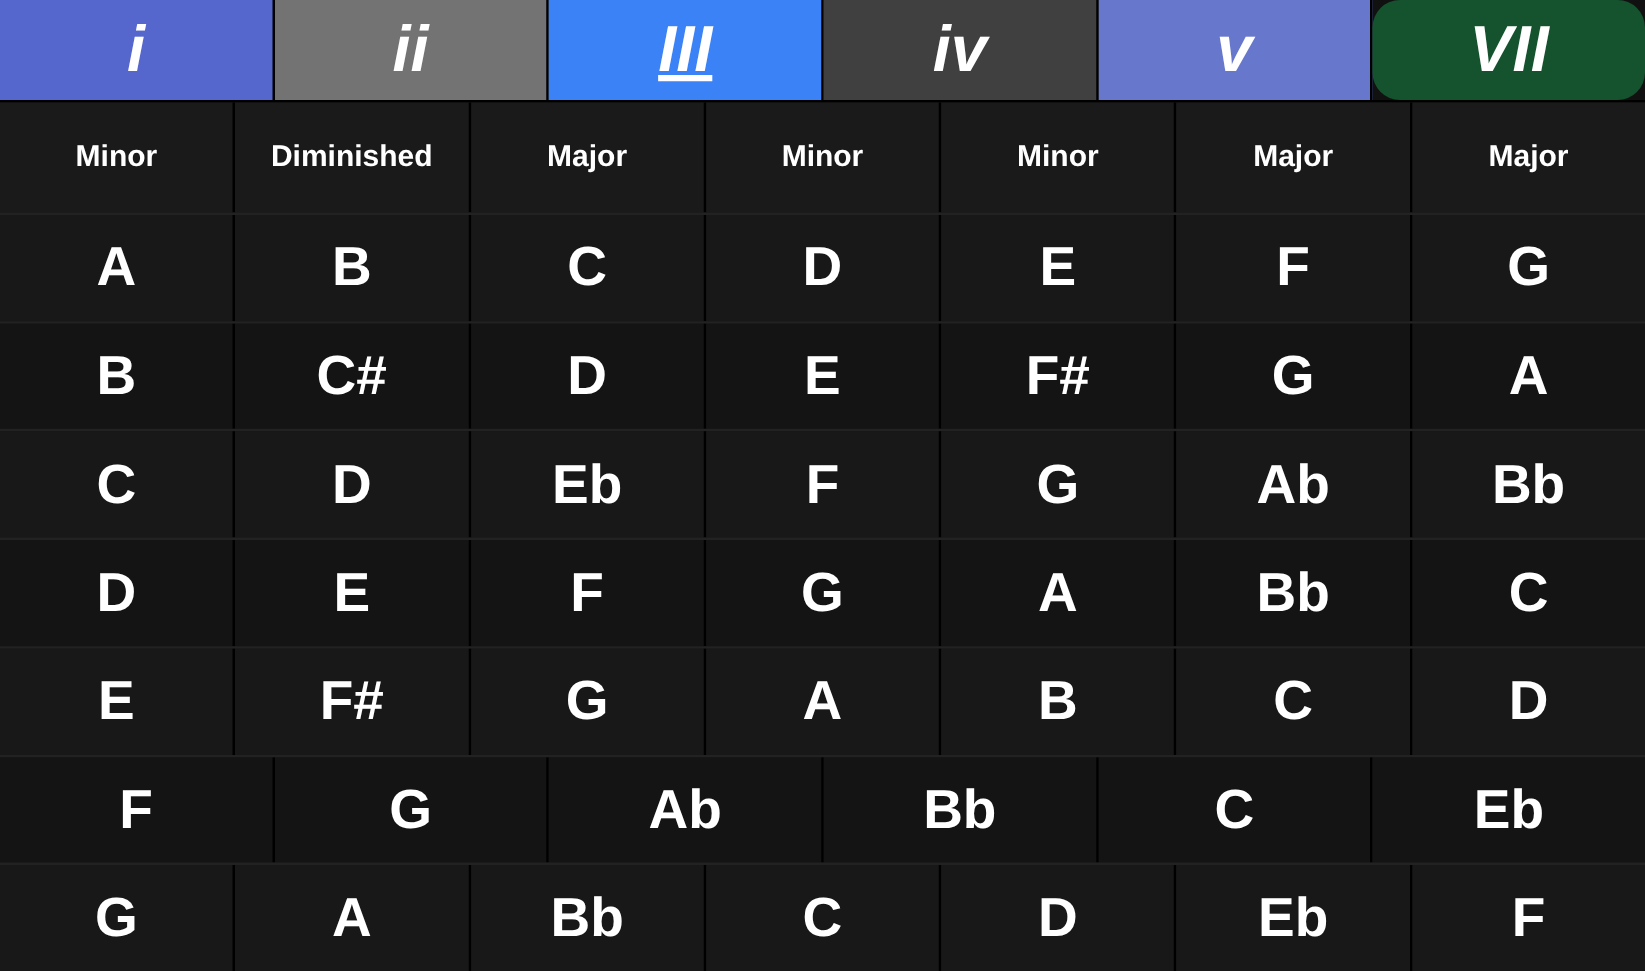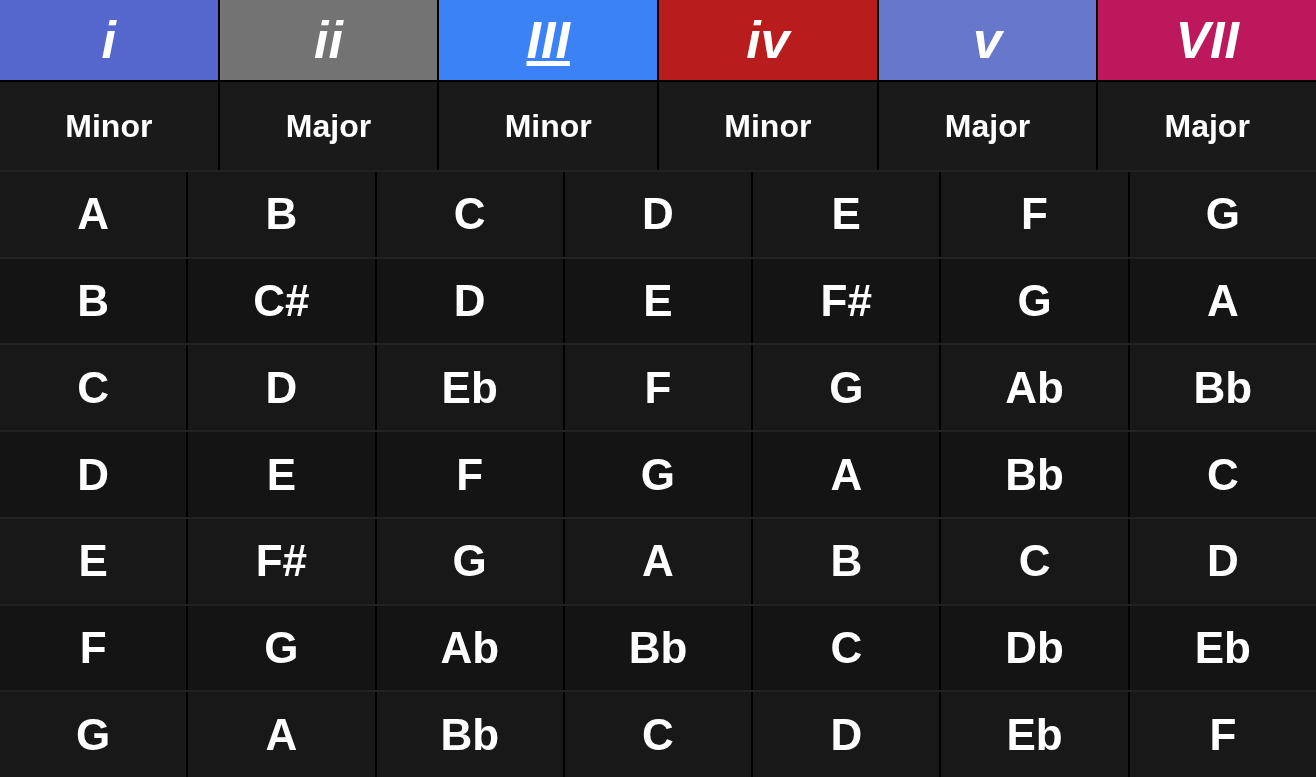--- a/index.html
+++ b/index.html
@@ -59,29 +59,29 @@
 
     
     .header-row .col {
       font-size: 52px;
       font-style: italic;
     }
 
     .col-i-header   { background: #5566cc; }
     .col-ii-header  { background: #737373; }
     .col-iii-header { background: #3b82f6; text-decoration: underline; }
-    .col-iv-header  { background: #b91c1c; }
+    .col-iv-header  { background: #404040; }
     .col-v-header   { background: #6677cc; }
     .col-vi-header  { background: #cc4444; }
-    .col-vii-header { background: #be185d; }
+    .col-vii-header { background: #14532d; border-radius: 22px; }
 
     
     .quality-row .col {
       background: #1a1a1a;
-      font-size: 32px;
+      font-size: 24px;
       font-weight: bold;
       color: #ffffff;
     }
 
     
     .data-row .col {
       background: #141414;
       font-size: 44px;
       color: #ffffff;
     }
@@ -101,20 +101,21 @@
   <div class="header-row" id="header-row">
       <div class="col col-i-header">i</div>
       <div class="col col-ii-header">ii</div>
       <div class="col col-iii-header">III</div>
       <div class="col col-iv-header">iv</div>
       <div class="col col-v-header">v</div>
       <div class="col col-vii-header">VII</div>
     </div>
   <div class="quality-row" id="quality-row">
       <div class="col">Minor</div>
+      <div class="col">Diminished</div>
       <div class="col">Major</div>
       <div class="col">Minor</div>
       <div class="col">Minor</div>
       <div class="col">Major</div>
       <div class="col">Major</div>
     </div>
   <div id="data-rows-container" style="display:contents;"></div>
 <div class="data-row">
       <div class="col">A</div>
       <div class="col">B</div>
@@ -159,21 +160,20 @@
       <div class="col">B</div>
       <div class="col">C</div>
       <div class="col">D</div>
     </div>
     <div class="data-row">
       <div class="col">F</div>
       <div class="col">G</div>
       <div class="col">Ab</div>
       <div class="col">Bb</div>
       <div class="col">C</div>
-      <div class="col">Db</div>
       <div class="col">Eb</div>
     </div>
     <div class="data-row">
       <div class="col">G</div>
       <div class="col">A</div>
       <div class="col">Bb</div>
       <div class="col">C</div>
       <div class="col">D</div>
       <div class="col">Eb</div>
       <div class="col">F</div>

